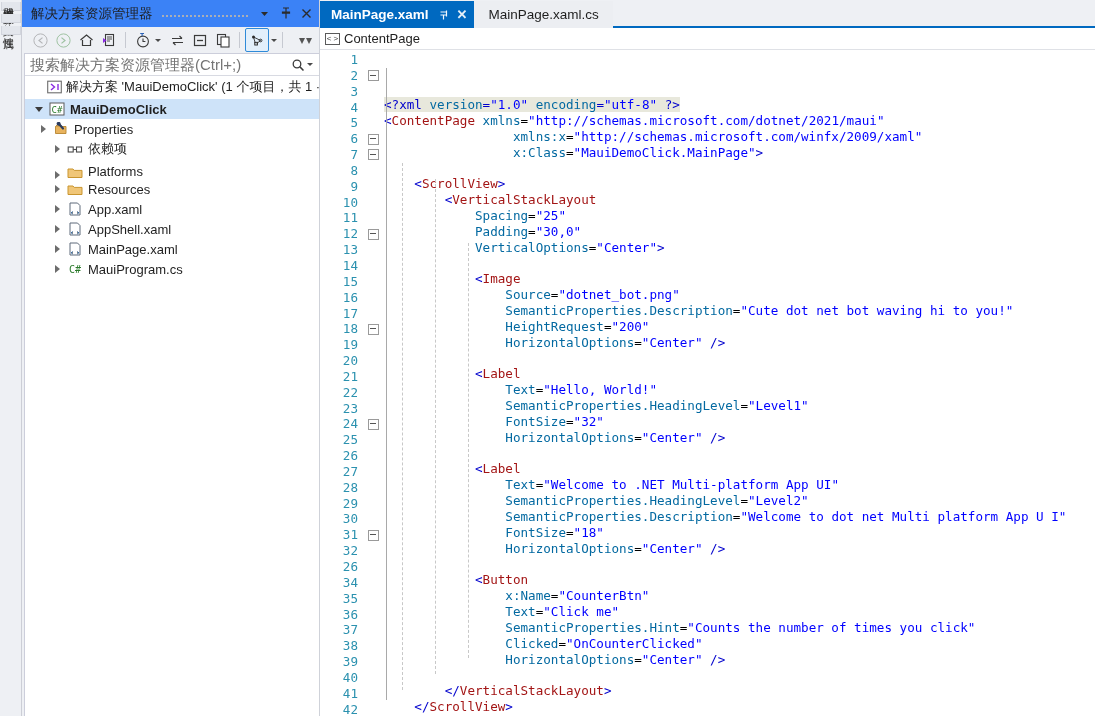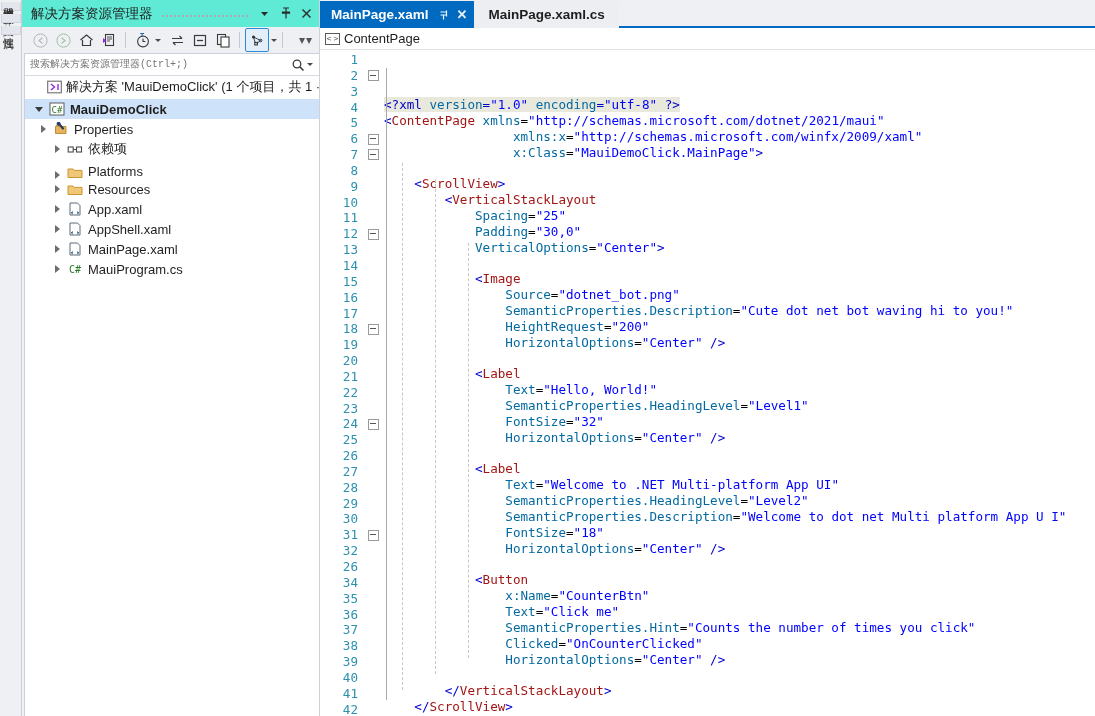--- a/index.html
+++ b/index.html
@@ -59,21 +59,21 @@
     flex-direction: column;
     box-sizing: border-box;
     border-right: 1px solid #cfd2d9;
   }
   .se-titlebar {
     height: 27px;
     display: flex;
     align-items: center;
     padding: 0 4px 0 9px;
     box-sizing: border-box;
-    background: #5eead4;
+    background: #3b82f6;
   }
   .se-title {
     font-size: 13.5px;
     color: #1e1e1e;
     white-space: nowrap;
   }
   .se-title-dots {
     flex: 1;
     height: 14px;
     margin: 0 8px;
@@ -144,23 +144,23 @@
     align-items: center;
     border-bottom: 1px solid #d8dae2;
     background: #ffffff;
     padding: 0 2px 0 5px;
     box-sizing: border-box;
   }
   .se-search-input {
     flex: 1;
     border: none;
     outline: none;
-    font-size: 10px;
+    font-size: 15px;
     color: #8a8a8a;
-    font-family: Liberation Mono, monospace;
+    font-family: Liberation Sans, sans-serif;
     background: transparent;
     padding: 0;
   }
   .search-icon-wrap {
     display: flex; align-items: center; gap: 1px; padding-right: 4px;
     cursor: pointer;
   }
 
   .sol-row {
     height: 22px;
@@ -237,21 +237,20 @@
   }
   .etab.active {
     background: #0069c0;
     color: #ffffff;
     font-weight: bold;
   }
   .etab.inactive {
     background: #eceef2;
     color: #1e1e1e;
     padding: 0 14px;
-    font-weight: bold;
   }
   .pin-icon { margin-left: 9px; opacity:.95; cursor:pointer; display:flex; }
   .close-x { margin-left: 7px; font-size: 13px; line-height: 1; cursor:pointer; opacity: .9; }
 
   .breadcrumb-bar {
     height: 22px;
     background: #ffffff;
     border-bottom: 1px solid #dfe1e6;
     display: flex;
     align-items: center;

